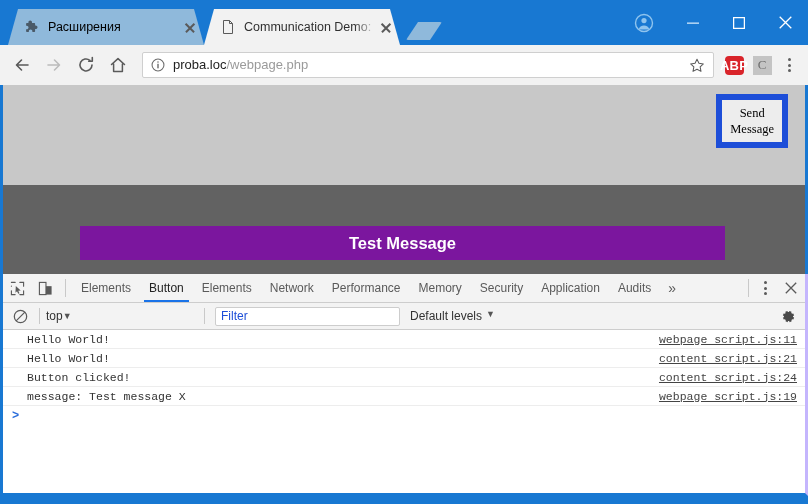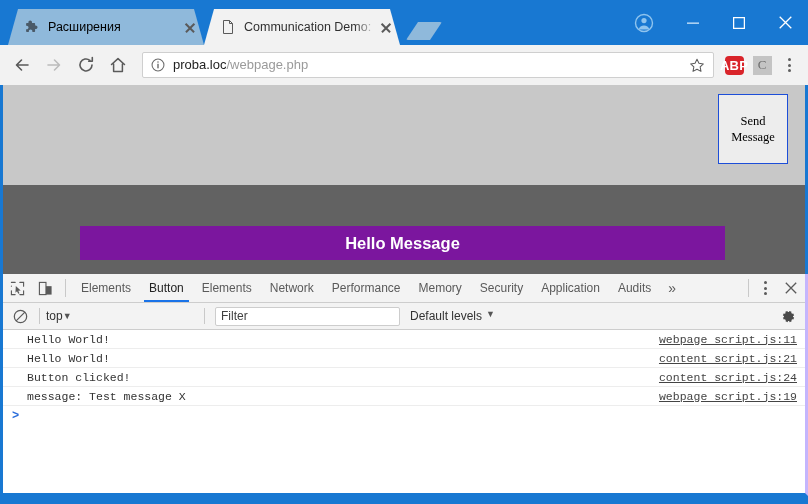--- a/index.html
+++ b/index.html
@@ -238,23 +238,23 @@
     position: absolute;
     left: 0; top: 100px;
     width: 100%;
     height: 97px;
     background: #626262;
   }
   .native-btn {
     position: absolute;
     right: 17px; top: 9px;
     min-width: 70px;
-    padding: 18px 8px;
+    padding: 5px 8px;
     background: #ededed;
-    border: 1px solid #1d4ed8;
+    border: 6px solid #1d4ed8;
     font-size: 12.5px;
     color: #000;
     text-align: center;
     line-height: 16px;
     box-sizing: border-box;
     font-family: "Liberation Serif", serif;
   }
   .purple-btn {
     position: absolute;
     left: 77px; top: 141px;
@@ -387,21 +387,21 @@
     box-sizing: border-box;
   }
   .caret { font-size: 9px; color: #555; }
   .filter-input {
     width: 185px;
     height: 19px;
     background: #fff;
     border: 1px solid #cdcdcd;
     border-radius: 2px;
     font-size: 12px;
-    color: #404040;
+    color: #1d4ed8;
     display: flex;
     align-items: center;
     padding: 0 5px;
     box-sizing: border-box;
     flex: 0 0 185px;
     margin-left: 4px;
   }
   .levels {
     margin-left: 10px;
     font-size: 12px;
@@ -569,21 +569,21 @@
   </div>
 
   <div class="viewport">
     <div class="page-top">
       <div class="native-btn">
         <span>Send</span><br>
         <span>Message</span>
       </div>
     </div>
     <div class="page-bottom"></div>
-    <div class="purple-btn">Hello Message</div>
+    <div class="purple-btn">Test Message</div>
   </div>
 
   <div class="devtools">
 
     <div class="dt-tabbar">
       <div class="dt-toolicon">
         <svg width="15" height="15" viewBox="0 0 16 16">
           <path d="M1.5 1.5h4M10.5 1.5h4v4M14.5 10.5v4h-4M5.5 14.5h-4v-4M1.5 5.5v0" fill="none" stroke="#5a5a5a" stroke-width="1.2" stroke-linecap="round"></path>
           <path d="M6.2 5.4 L11.4 10.1 L8.8 10.4 L10.1 13.1 L8.8 13.7 L7.5 11 L5.8 12.4 Z" fill="#5a5a5a"></path>
         </svg>

